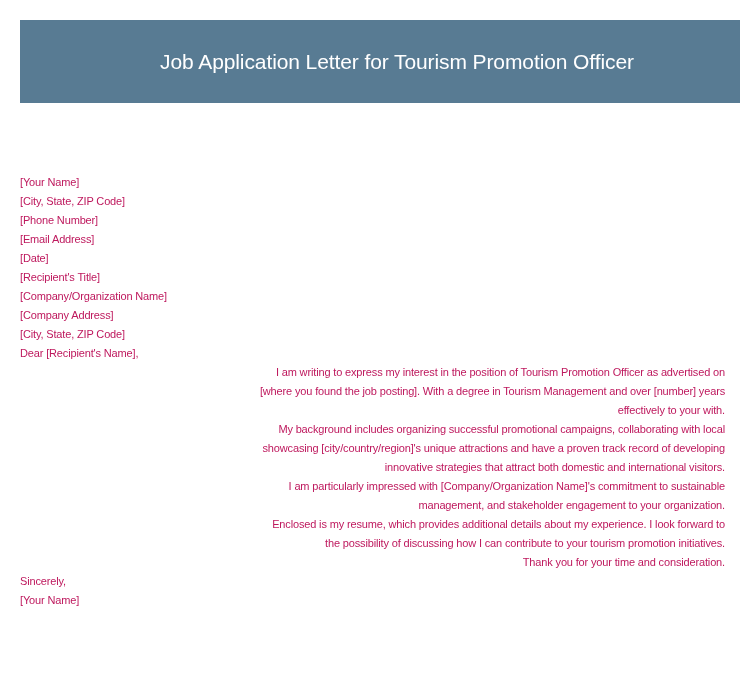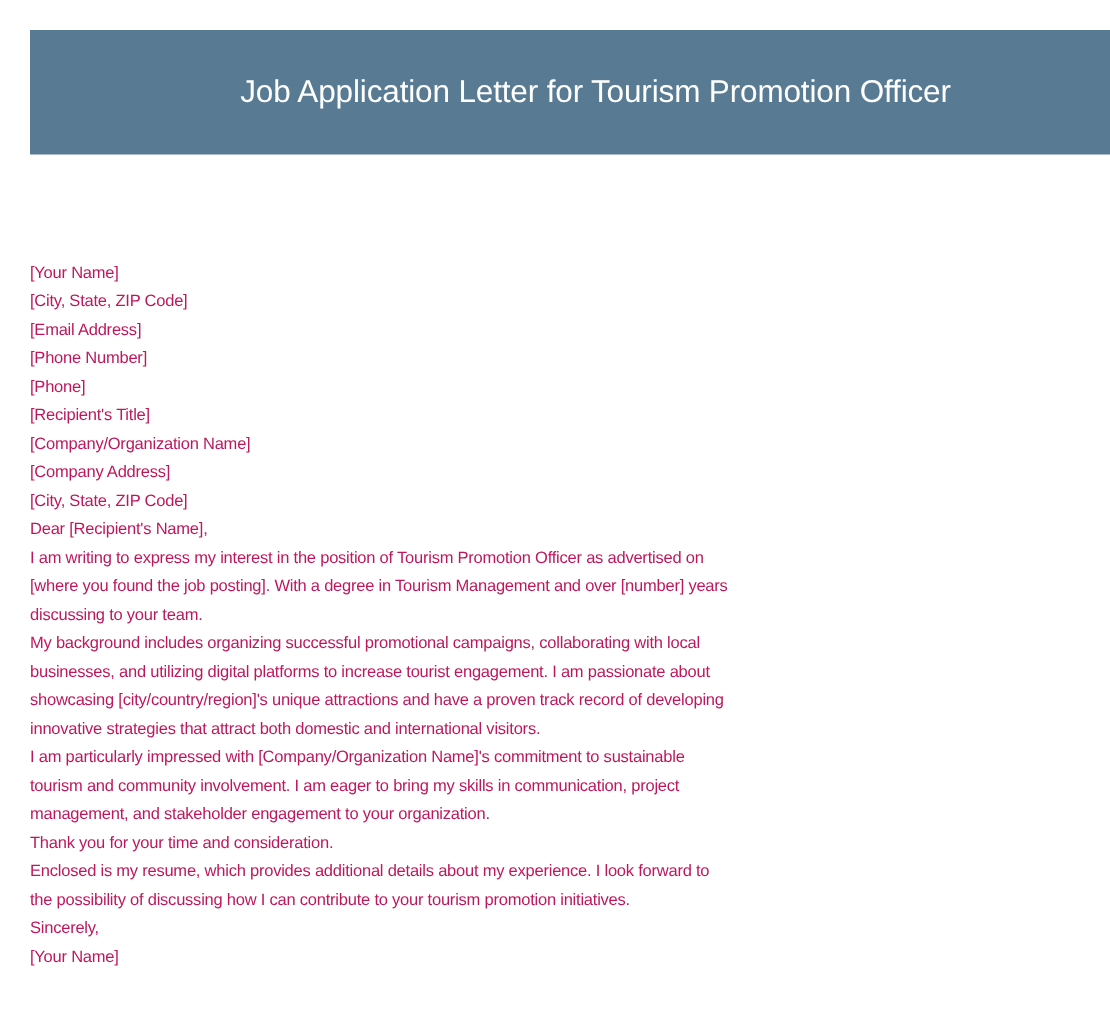--- a/index.html
+++ b/index.html
@@ -45,70 +45,68 @@
       margin-top: 40px;
     }
     .line {
       display: block;
       margin: 0;
       white-space: pre;
     }
     .para {
       margin: 0;
     }
-    .para .line { white-space: pre; }
+    .para .line { white-space: pre; text-align: right; }
   </style>
 </head>
 <body>
 
 <div class="header-band">
   <h1 class="header-title">Job Application Letter for Tourism Promotion Officer</h1>
 </div>
 
 <div class="letter-body">
   <div>
     <span class="line">[Your Name]</span>
     <span class="line">[City, State, ZIP Code]</span>
+    <span class="line">[Phone Number]</span>
     <span class="line">[Email Address]</span>
-    <span class="line">[Phone Number]</span>
-    <span class="line">[Phone]</span>
+    <span class="line">[Date]</span>
   </div>
 
   <div>
     <span class="line">[Recipient's Title]</span>
     <span class="line">[Company/Organization Name]</span>
     <span class="line">[Company Address]</span>
     <span class="line">[City, State, ZIP Code]</span>
   </div>
 
   <span class="line">Dear [Recipient's Name],</span>
 
   <div class="para">
     <span class="line">I am writing to express my interest in the position of Tourism Promotion Officer as advertised on</span>
     <span class="line">[where you found the job posting]. With a degree in Tourism Management and over [number] years</span>
-    <span class="line">discussing to your team.</span>
+    <span class="line">effectively to your with.</span>
   </div>
 
   <div class="para">
     <span class="line">My background includes organizing successful promotional campaigns, collaborating with local</span>
-    <span class="line">businesses, and utilizing digital platforms to increase tourist engagement. I am passionate about</span>
     <span class="line">showcasing [city/country/region]'s unique attractions and have a proven track record of developing</span>
     <span class="line">innovative strategies that attract both domestic and international visitors.</span>
   </div>
 
   <div class="para">
     <span class="line">I am particularly impressed with [Company/Organization Name]'s commitment to sustainable</span>
-    <span class="line">tourism and community involvement. I am eager to bring my skills in communication, project</span>
     <span class="line">management, and stakeholder engagement to your organization.</span>
-  </div>
-
-  <div class="para">
-    <span class="line">Thank you for your time and consideration.</span>
   </div>
 
   <div class="para">
     <span class="line">Enclosed is my resume, which provides additional details about my experience. I look forward to</span>
     <span class="line">the possibility of discussing how I can contribute to your tourism promotion initiatives.</span>
   </div>
 
+  <div class="para">
+    <span class="line">Thank you for your time and consideration.</span>
+  </div>
+
   <span class="line">Sincerely,</span>
   <span class="line">[Your Name]</span>
 </div>
 
 </body></html>

